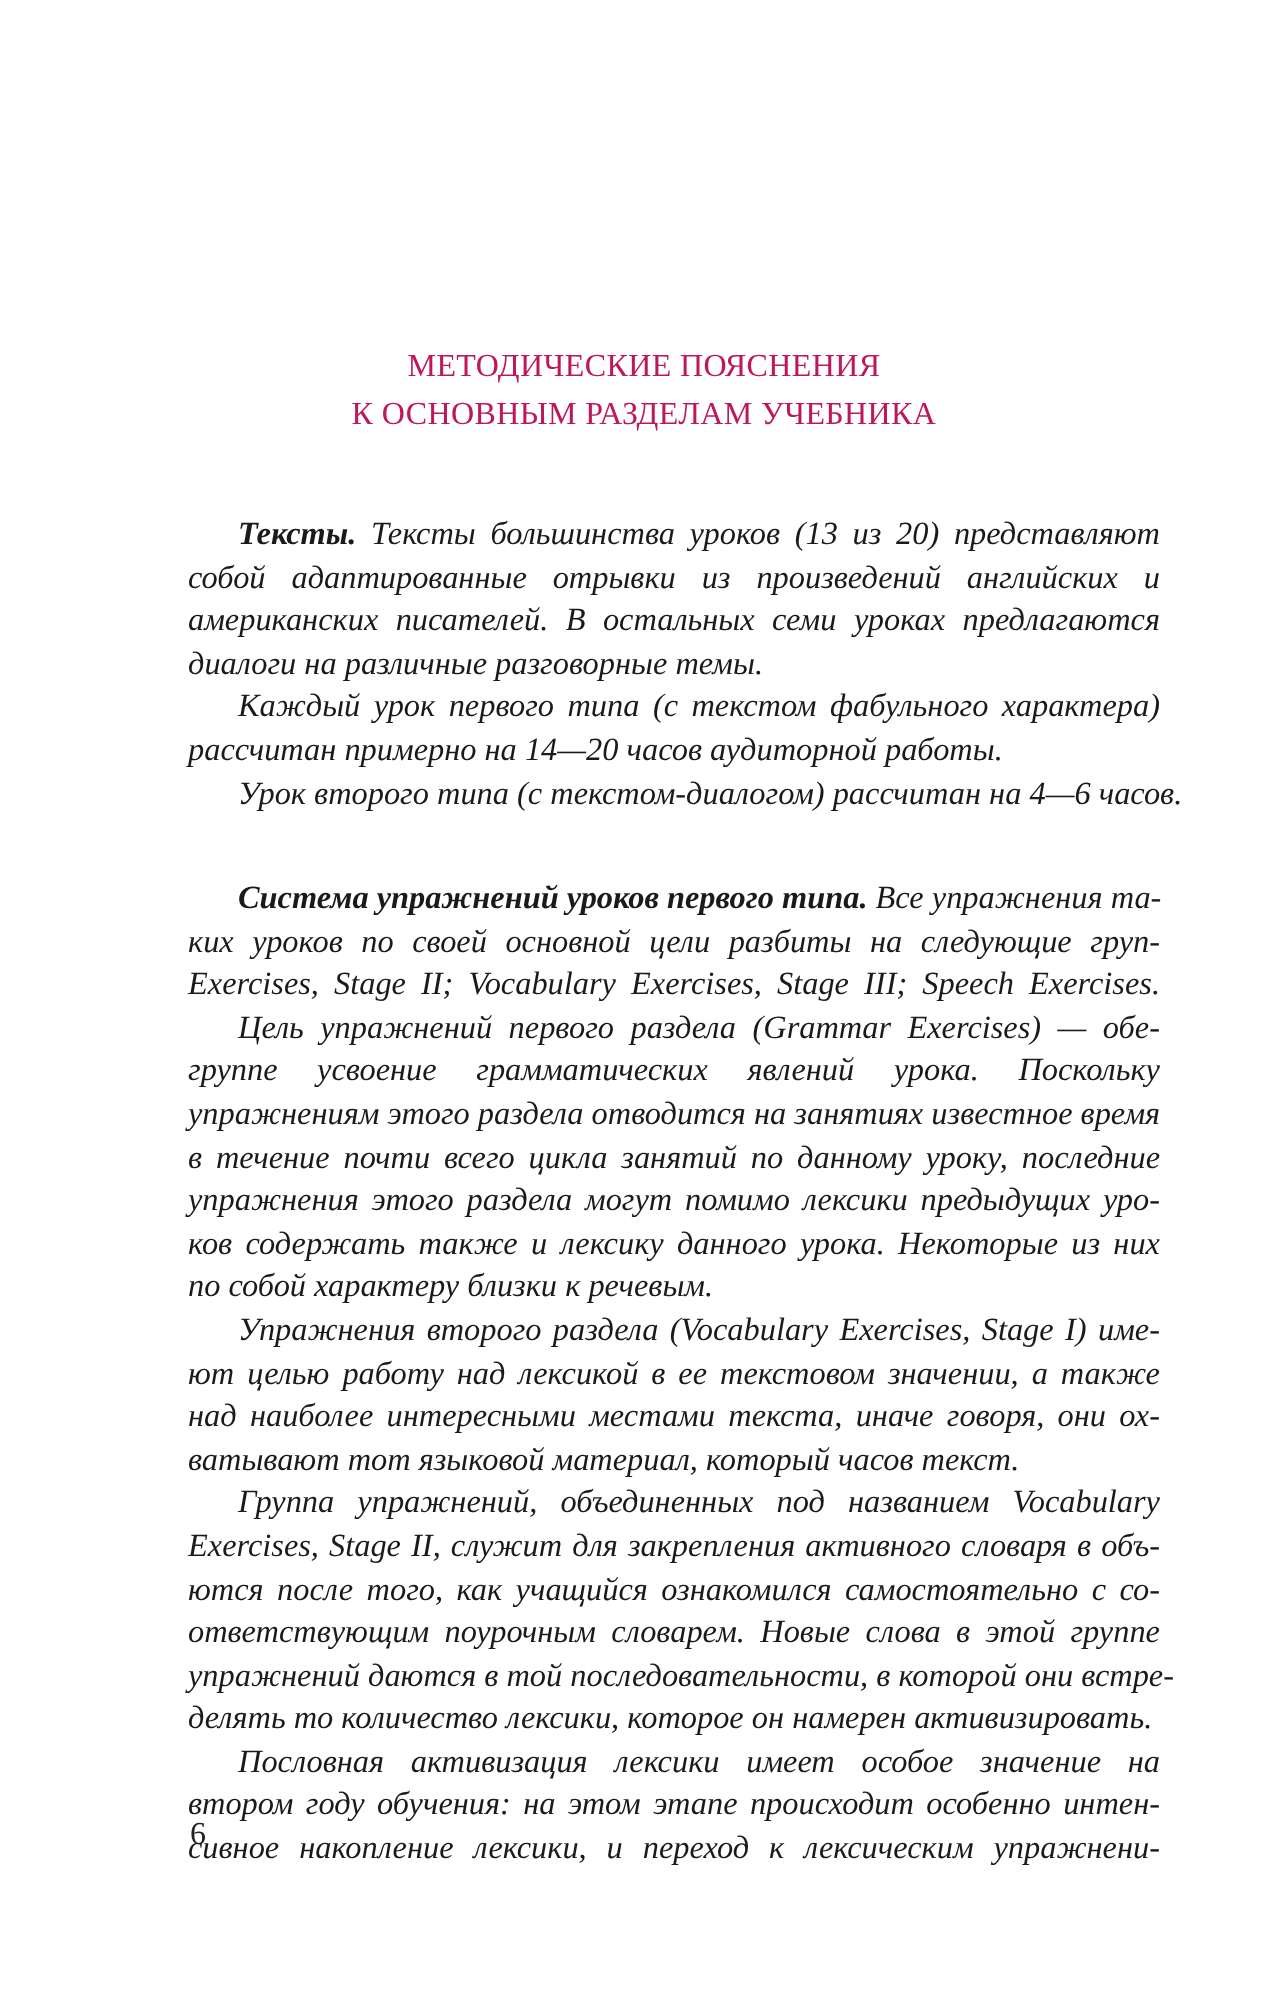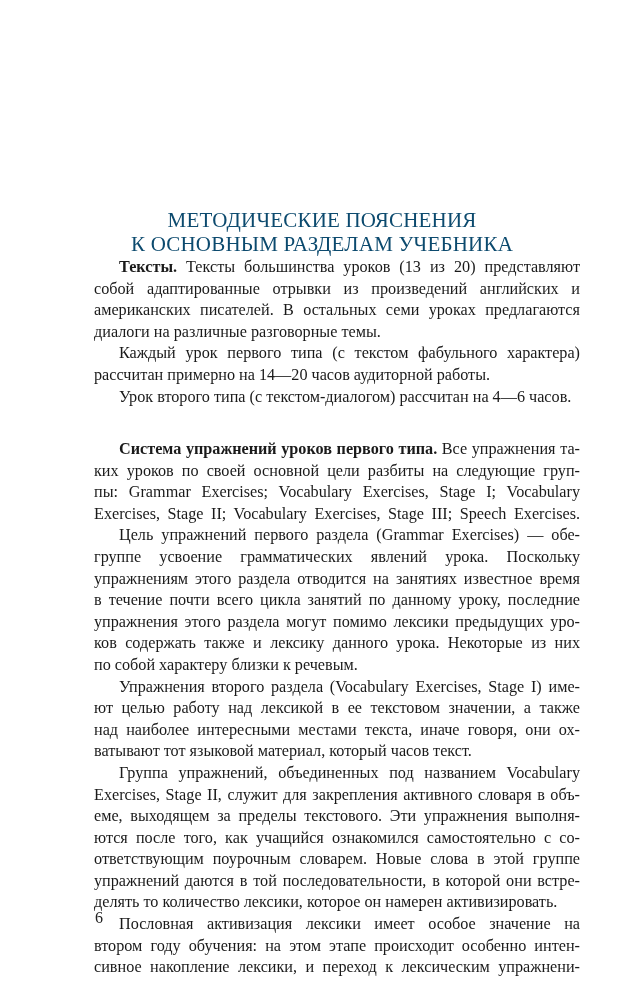--- a/index.html
+++ b/index.html
@@ -2,26 +2,26 @@
 <html><head>
 <meta charset="utf-8">
 <style>
   html, body { margin: 0; padding: 0; }
   body {
     width: 644px; height: 1000px; background: #ffffff; position: relative; overflow: hidden;
     font-family: "Liberation Serif", "DejaVu Serif", serif; color: #1a1a1a;
   }
   .heading {
     position: absolute; top: 172px; left: 0; width: 644px; text-align: center;
-    font-size: 21px; line-height: 24px; letter-spacing: 0.2px; color: #0c4a6e; margin-top: 36px;
+    font-size: 16px; line-height: 24px; letter-spacing: 0.2px; color: #be185d;
   }
   .heading div { white-space: nowrap; }
   .body-text {
     position: absolute; left: 94px; width: 486px;
-    font-size: 16.2px; line-height: 21.6px;
+    font-size: 16.2px; line-height: 21.6px; font-style: italic;
   }
   .line { white-space: nowrap; text-align: justify; text-align-last: justify; height: 21.6px; }
   .line.last { text-align-last: left; }
   .indent { padding-left: 25px; }
   b { font-weight: bold; }
   .page-num {
     position: absolute; left: 95px; top: 908px; font-size: 16px; line-height: 20px; color: #222;
   }
 </style>
 </head>
@@ -38,39 +38,37 @@
   <div class="line">американских писателей. В остальных семи уроках предлагаются</div>
   <div class="line last">диалоги на различные разговорные темы.</div>
   <div class="line indent">Каждый урок первого типа (с текстом фабульного характера)</div>
   <div class="line last">рассчитан примерно на 14—20 часов аудиторной работы.</div>
   <div class="line indent last">Урок второго типа (с текстом-диалогом) рассчитан на 4—6 часов.</div>
 </div>
 
 <div class="body-text" style="top:415px;margin-top:24px;">
   <div class="line indent"><b>Система упражнений уроков первого типа.</b><span> Все упражнения та-</span></div>
   <div class="line">ких уроков по своей основной цели разбиты на следующие груп-</div>
-  <div class="line">пы: Grammar Exercises; Vocabulary Exercises, Stage I; Vocabulary</div>
   <div class="line">Exercises, Stage II; Vocabulary Exercises, Stage III; Speech Exercises.</div>
 
   <div class="line indent">Цель упражнений первого раздела (Grammar Exercises) — обе-</div>
   <div class="line">группе усвоение грамматических явлений урока. Поскольку</div>
   <div class="line">упражнениям этого раздела отводится на занятиях известное время</div>
   <div class="line">в течение почти всего цикла занятий по данному уроку, последние</div>
   <div class="line">упражнения этого раздела могут помимо лексики предыдущих уро-</div>
   <div class="line">ков содержать также и лексику данного урока. Некоторые из них</div>
   <div class="line last">по собой характеру близки к речевым.</div>
 
   <div class="line indent">Упражнения второго раздела (Vocabulary Exercises, Stage I) име-</div>
   <div class="line">ют целью работу над лексикой в ее текстовом значении, а также</div>
   <div class="line">над наиболее интересными местами текста, иначе говоря, они ох-</div>
   <div class="line last">ватывают тот языковой материал, который часов текст.</div>
 
   <div class="line indent">Группа упражнений, объединенных под названием Vocabulary</div>
   <div class="line">Exercises, Stage II, служит для закрепления активного словаря в объ-</div>
-  <div class="line">еме, выходящем за пределы текстового. Эти упражнения выполня-</div>
   <div class="line">ются после того, как учащийся ознакомился самостоятельно с со-</div>
   <div class="line">ответствующим поурочным словарем. Новые слова в этой группе</div>
   <div class="line">упражнений даются в той последовательности, в которой они встре-</div>
   <div class="line last">делять то количество лексики, которое он намерен активизировать.</div>
 
   <div class="line indent">Пословная активизация лексики имеет особое значение на</div>
   <div class="line">втором году обучения: на этом этапе происходит особенно интен-</div>
   <div class="line">сивное накопление лексики, и переход к лексическим упражнени-</div>
 </div>
 

